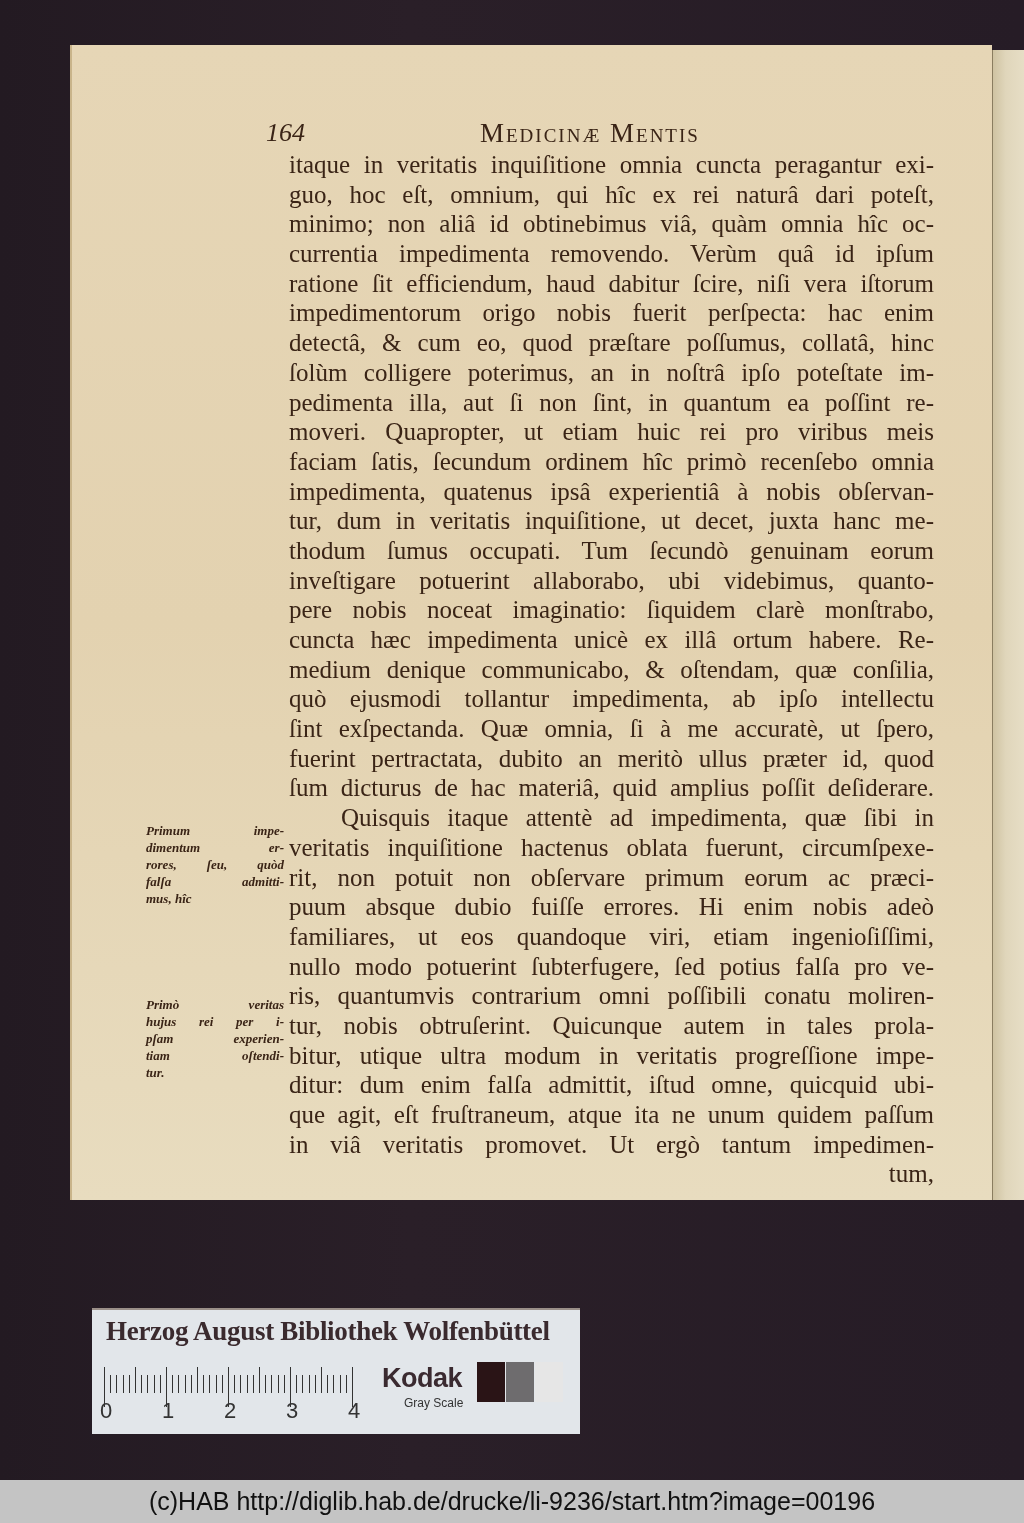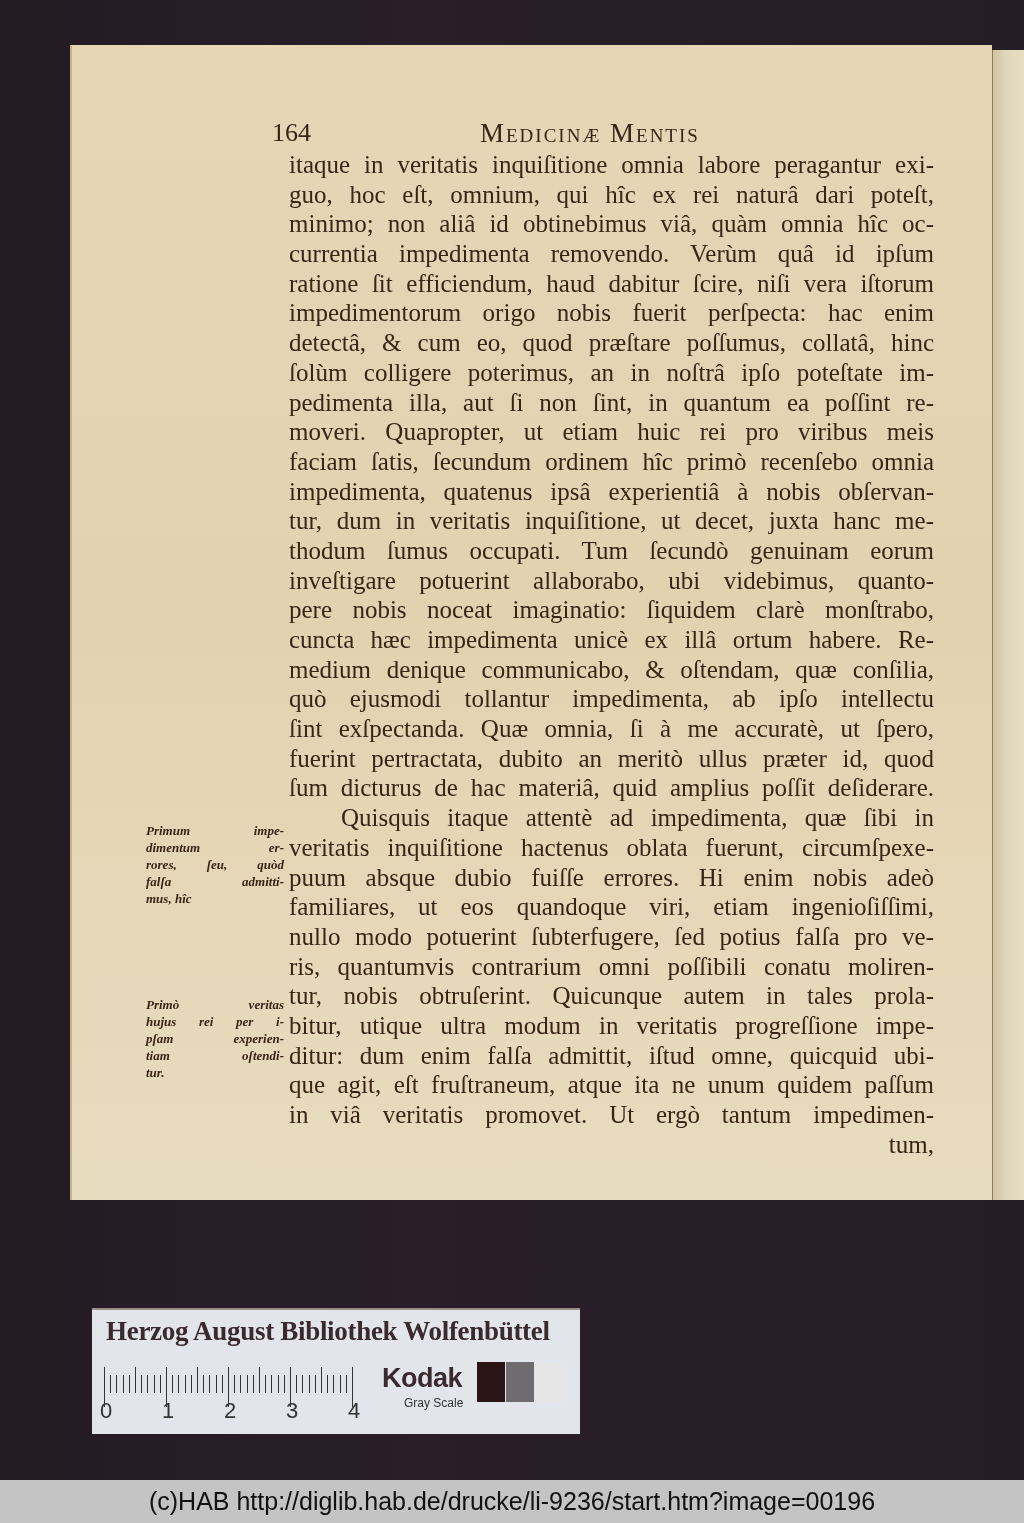--- a/index.html
+++ b/index.html
@@ -19,21 +19,21 @@
   }
   .page-right-strip {
     position:absolute; left:992px; top:50px; width:32px; height:1150px;
     background: linear-gradient(90deg, #cfc3a2 0%, #e0d6bb 40%, #e7dec6 100%);
     border-left:1px solid #8a7d60;
   }
   .running-head {
     position:absolute; left:262px; top:118px; width:500px; height:32px;
     color:#3a2416; font-family: "Liberation Serif", serif; font-size:26px;
   }
-  .page-number { position:absolute; left:10px; top:0; }
+  .page-number { position:absolute; left:4px; top:0;font-style:italic; }
   .head-title {
     position:absolute; left:218px; top:0; letter-spacing:2px;
     font-variant: small-caps; font-size:27px;
   }
   .lines { position:absolute; left:289px; top:150px; width:645px; }
   .line {
     height:29.7px; white-space:nowrap; text-align:justify;
     text-align-last:justify; font-family:"Liberation Serif", serif;
     font-size:25px; color:#3a2416; line-height:29.7px;
   }
@@ -84,21 +84,21 @@
 <div class="scan"></div>
 <div class="page-right-strip"></div>
 <div class="page"></div>
 
 <div class="running-head">
   <span class="page-number">164</span>
   <span class="head-title">Medicinæ Mentis</span>
 </div>
 
 <div class="lines" id="lines">
-    <div class="line">itaque in veritatis inquiſitione omnia labore peragantur exi-</div>
+    <div class="line">itaque in veritatis inquiſitione omnia cuncta peragantur exi-</div>
     <div class="line">guo, hoc eſt, omnium, qui hîc ex rei naturâ dari poteſt,</div>
     <div class="line">minimo; non aliâ id obtinebimus viâ, quàm omnia hîc oc-</div>
     <div class="line">currentia impedimenta removendo.   Verùm quâ id ipſum</div>
     <div class="line">ratione ſit efficiendum, haud dabitur ſcire, niſi vera iſtorum</div>
     <div class="line">impedimentorum origo nobis fuerit perſpecta: hac enim</div>
     <div class="line">detectâ, &amp; cum eo, quod præſtare poſſumus, collatâ, hinc</div>
     <div class="line">ſolùm colligere poterimus, an in noſtrâ ipſo poteſtate im-</div>
     <div class="line">pedimenta illa, aut ſi non ſint, in quantum ea poſſint re-</div>
     <div class="line">moveri.   Quapropter, ut etiam huic rei pro viribus meis</div>
     <div class="line">faciam ſatis, ſecundum ordinem hîc primò recenſebo omnia</div>
@@ -108,20 +108,21 @@
     <div class="line">inveſtigare potuerint allaborabo, ubi videbimus, quanto-</div>
     <div class="line">pere nobis noceat imaginatio: ſiquidem clarè monſtrabo,</div>
     <div class="line">cuncta hæc impedimenta unicè ex illâ ortum habere.   Re-</div>
     <div class="line">medium denique communicabo, &amp; oſtendam, quæ conſilia,</div>
     <div class="line">quò ejusmodi tollantur impedimenta, ab ipſo intellectu</div>
     <div class="line">ſint exſpectanda.   Quæ omnia, ſi à me accuratè, ut ſpero,</div>
     <div class="line">fuerint pertractata, dubito an meritò ullus præter id, quod</div>
     <div class="line">ſum dicturus de hac materiâ, quid amplius poſſit deſiderare.</div>
     <div class="line indent">Quisquis itaque attentè ad impedimenta, quæ ſibi in</div>
     <div class="line">veritatis inquiſitione hactenus oblata fuerunt, circumſpexe-</div>
+    <div class="line">rit, non potuit non obſervare primum eorum ac præci-</div>
     <div class="line">puum absque dubio fuiſſe errores.   Hi enim nobis adeò</div>
     <div class="line">familiares, ut eos quandoque viri, etiam ingenioſiſſimi,</div>
     <div class="line">nullo modo potuerint ſubterfugere, ſed potius falſa pro ve-</div>
     <div class="line">ris, quantumvis contrarium omni poſſibili conatu moliren-</div>
     <div class="line">tur, nobis obtruſerint.   Quicunque autem in tales prola-</div>
     <div class="line">bitur, utique ultra modum in veritatis progreſſione impe-</div>
     <div class="line">ditur: dum enim falſa admittit, iſtud omne, quicquid ubi-</div>
     <div class="line">que agit, eſt fruſtraneum, atque ita ne unum quidem paſſum</div>
     <div class="line">in viâ veritatis promovet.   Ut ergò tantum impedimen-</div>
     <div class="line last">tum,</div>

